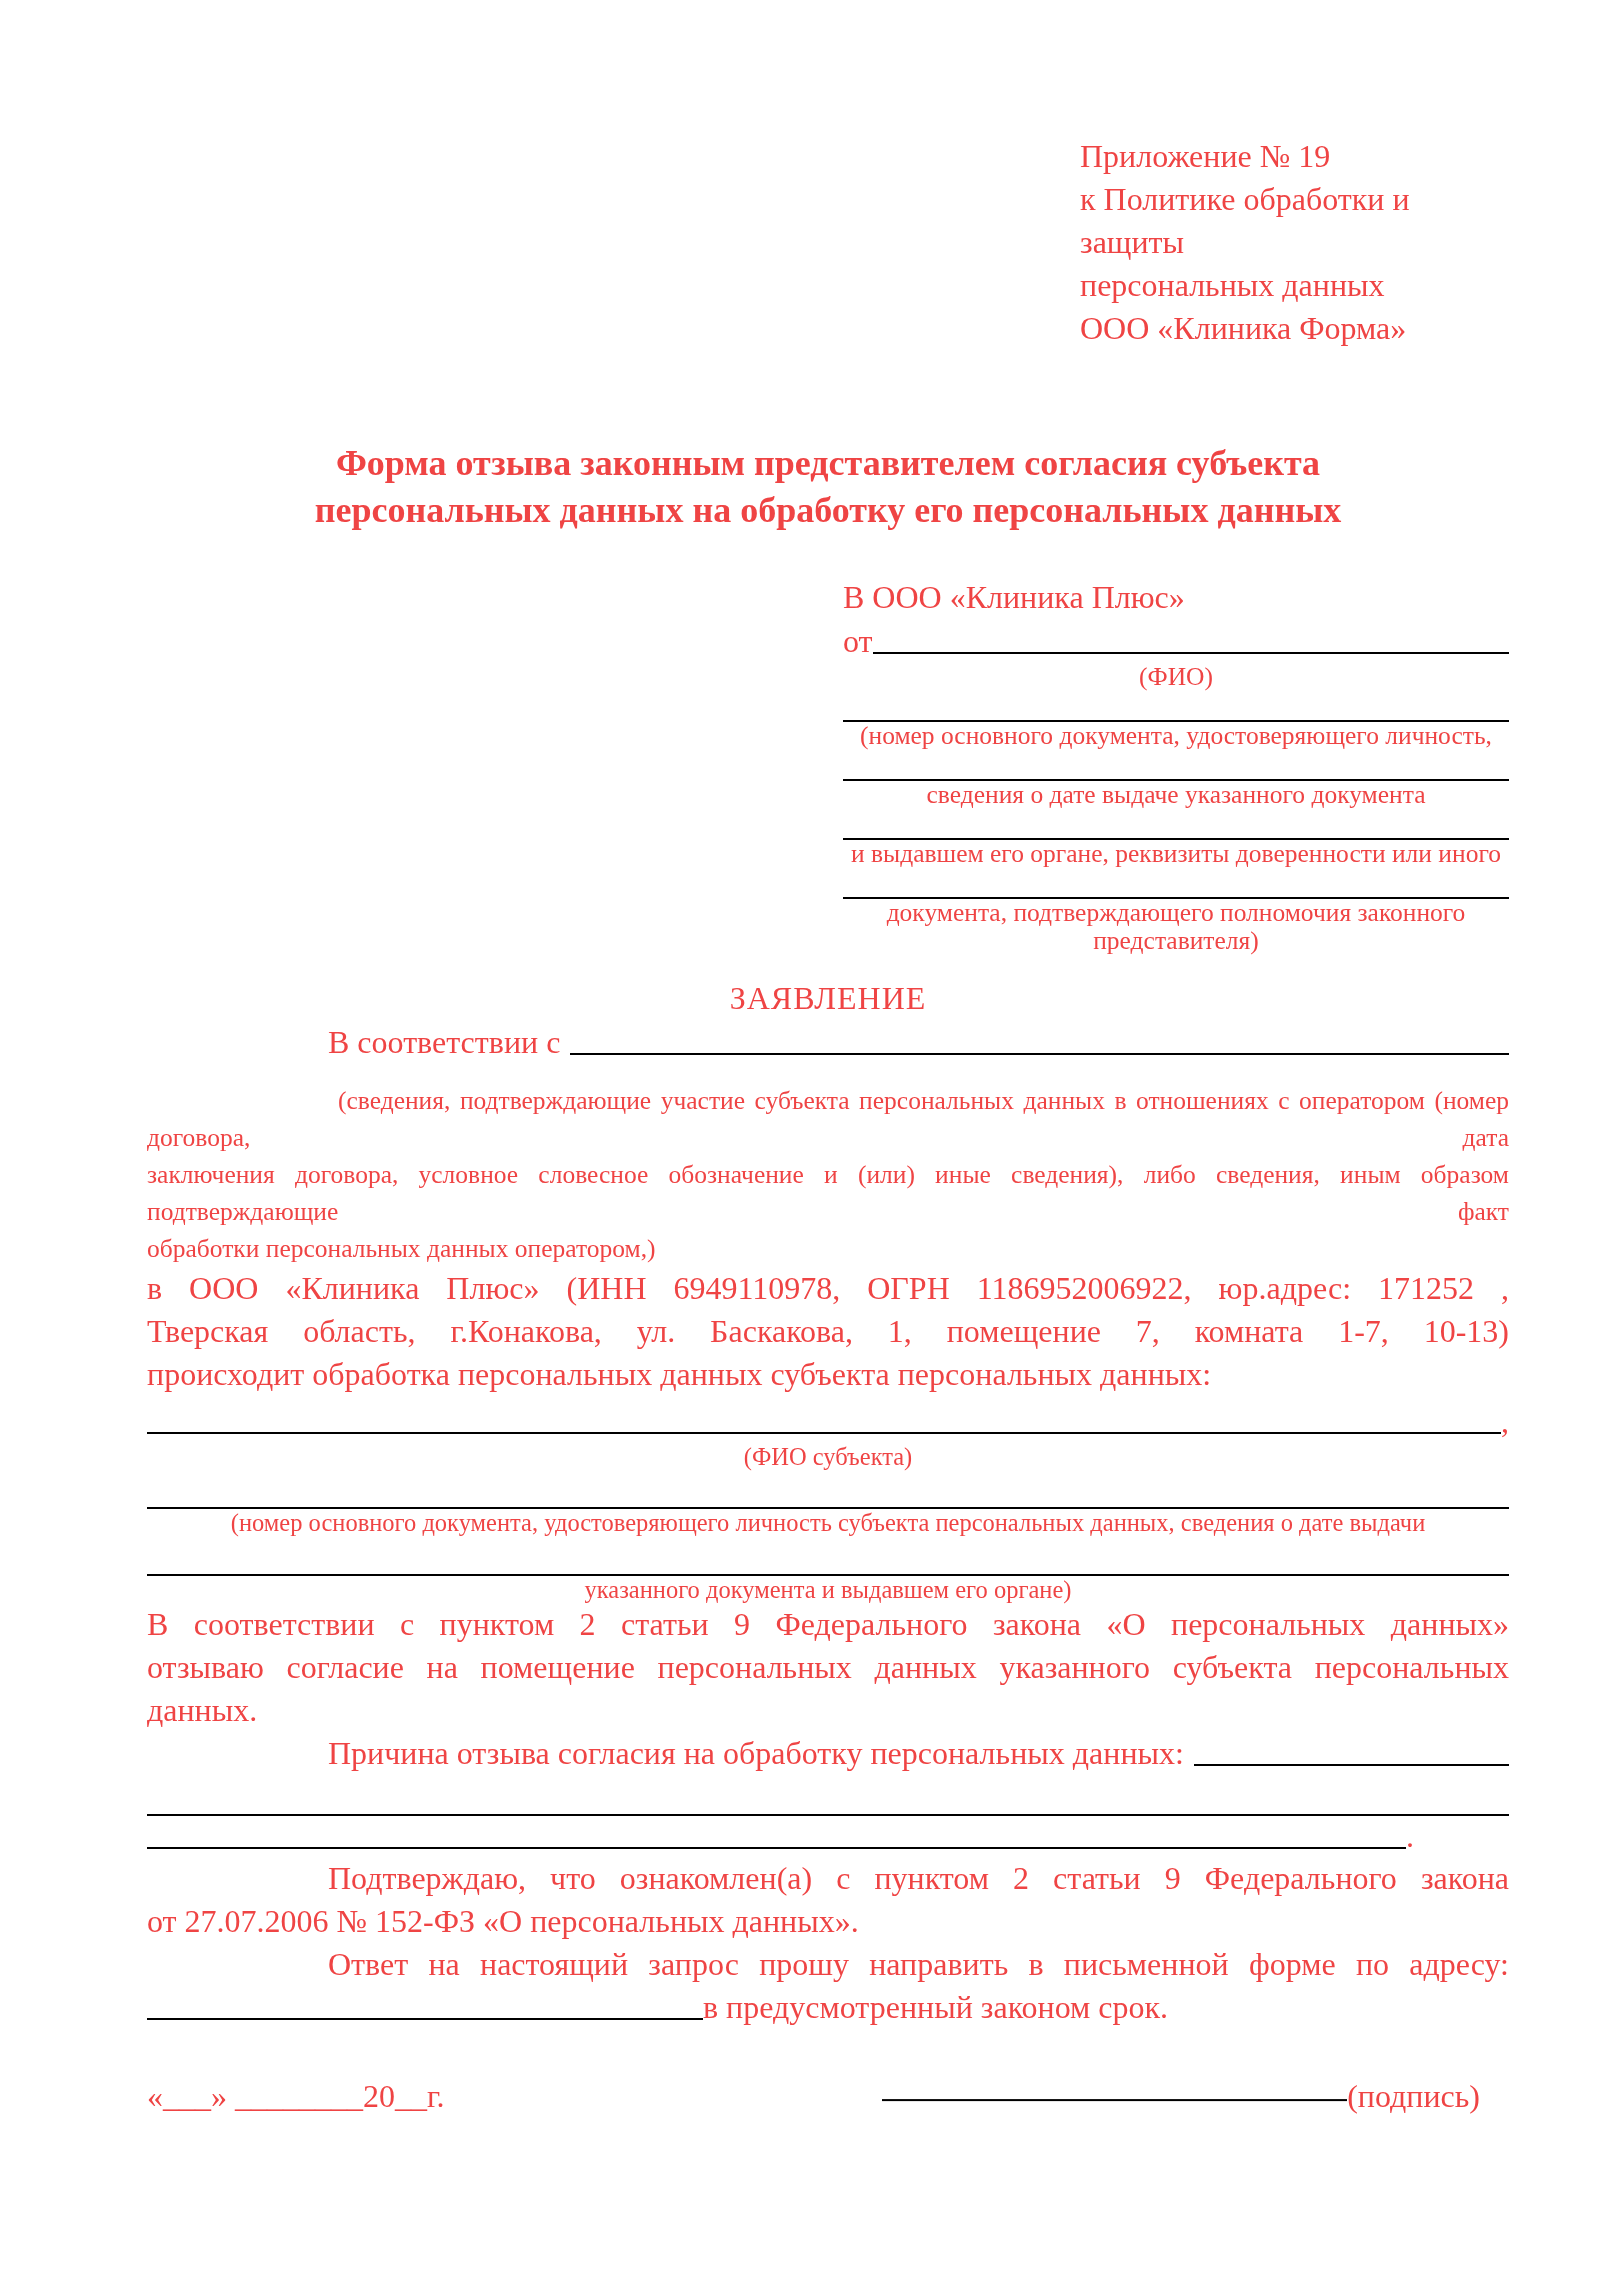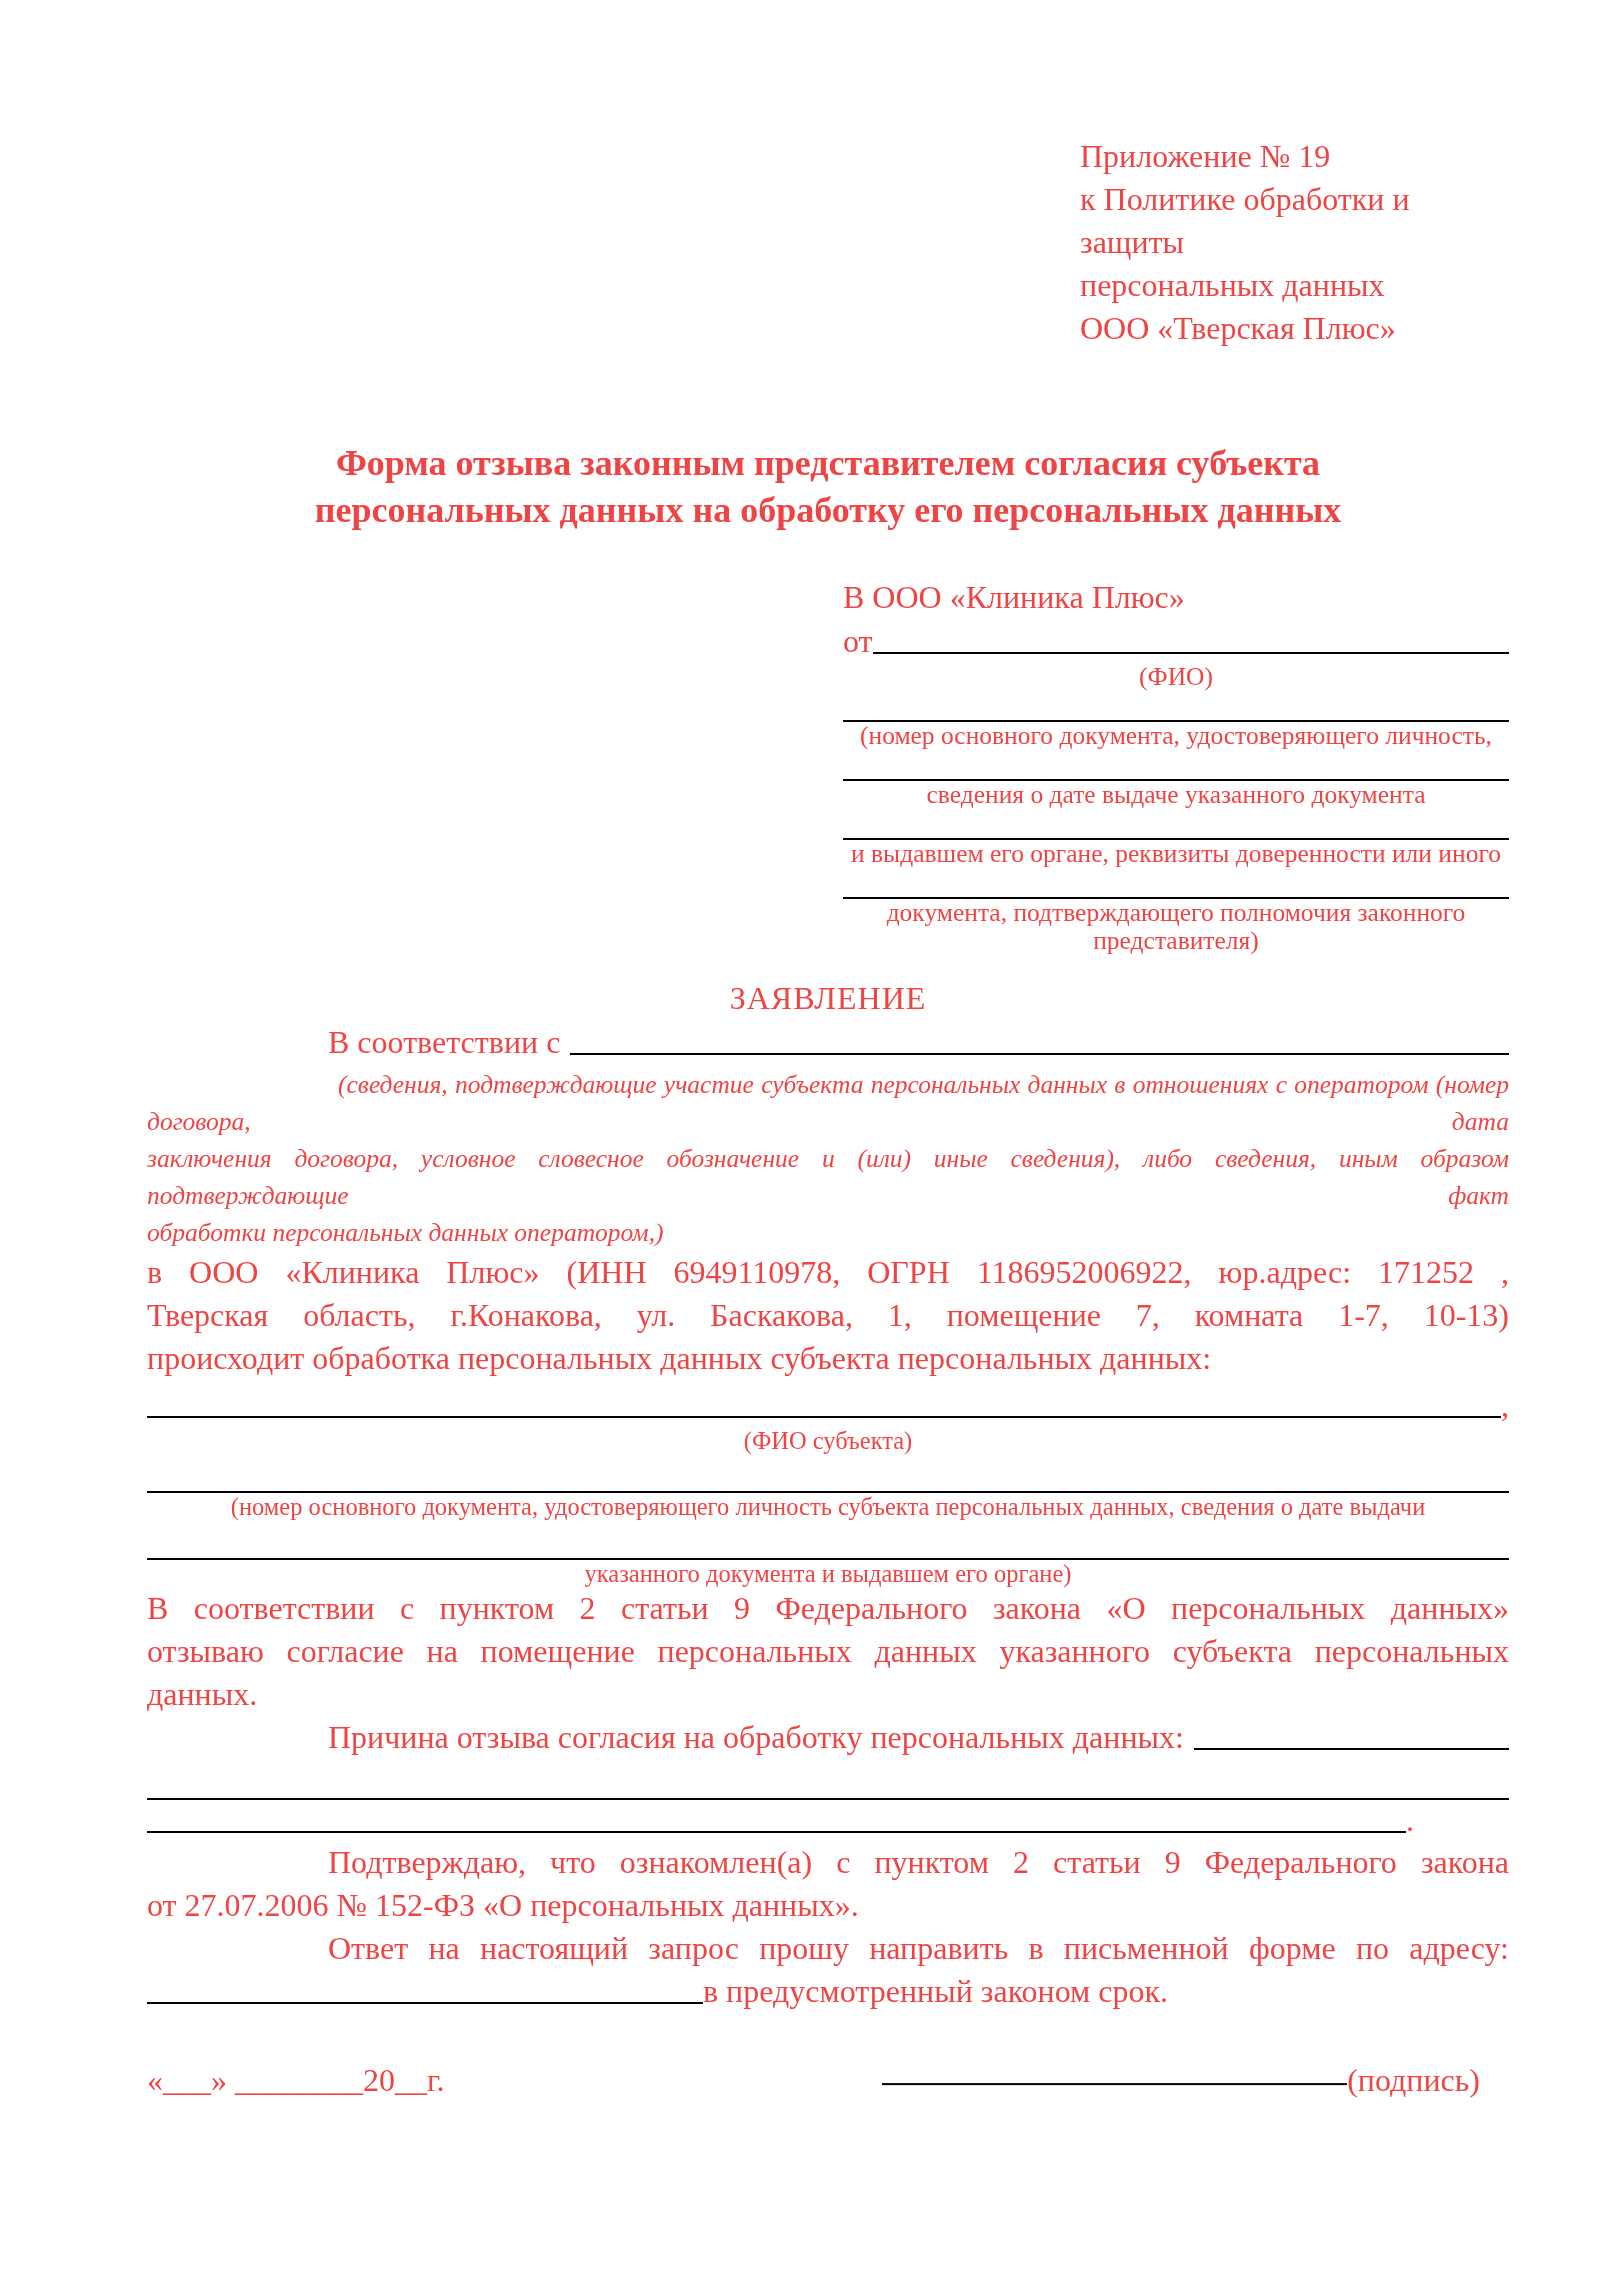--- a/index.html
+++ b/index.html
@@ -24,21 +24,21 @@
   .flexrow > span { line-height:44px; }
   .lbl { white-space:nowrap;text-align:center; }
   .linefill { flex:1 1 auto; border-bottom:2.9px solid #000; margin-bottom:8.8px; }
   .cap { font-size:25.5px; line-height:28px; text-align:center; }
   .blank { height:31px; border-bottom:2.9px solid #000; }
 
   
   .heading { margin-top:21px; text-align:center; line-height:44px; letter-spacing:1px; }
   .accordance > .lbl { margin-left:181px; padding-right:9.8px; }
   .accordance > span { line-height:44px; }
-  .small-print { font-size:25.5px; line-height:37px; margin-top:2px;font-style:italic; }
+  .small-print { font-size:25.5px; line-height:37px; margin-top:18px; }
   .small-print .indent { text-indent:191px; }
   .jline { text-align:justify; text-align-last:justify; }
   .bodyline { line-height:43px; }
   .par-indent { text-indent:181px; }
   .subject-row { margin-top:3.9px; }
   .subject-row > span { line-height:43px; }
   .cap2 { font-size:24.5px; line-height:27.4px; text-align:center; }
   .blank2 { height:39px; border-bottom:2.9px solid #000; }
   .reason > .lbl { margin-left:181px; padding-right:9.8px; }
   .reason > span { line-height:43px; }
@@ -59,21 +59,21 @@
 </head>
 <body>
 
 <div class="page">
   <div class="content">
 
     <div class="appendix">
       <div>Приложение № 19</div>
       <div>к Политике обработки и защиты</div>
       <div>персональных данных</div>
-      <div>ООО «Тверская Плюс»</div>
+      <div>ООО «Клиника Форма»</div>
     </div>
 
     <div class="doc-title">
       <div>Форма отзыва законным представителем согласия субъекта</div>
       <div>персональных данных на обработку его персональных данных</div>
     </div>
 
     <div class="addressee">
       <div class="addr-org">В ООО «Клиника Плюс»</div>
       <div class="flexrow">

